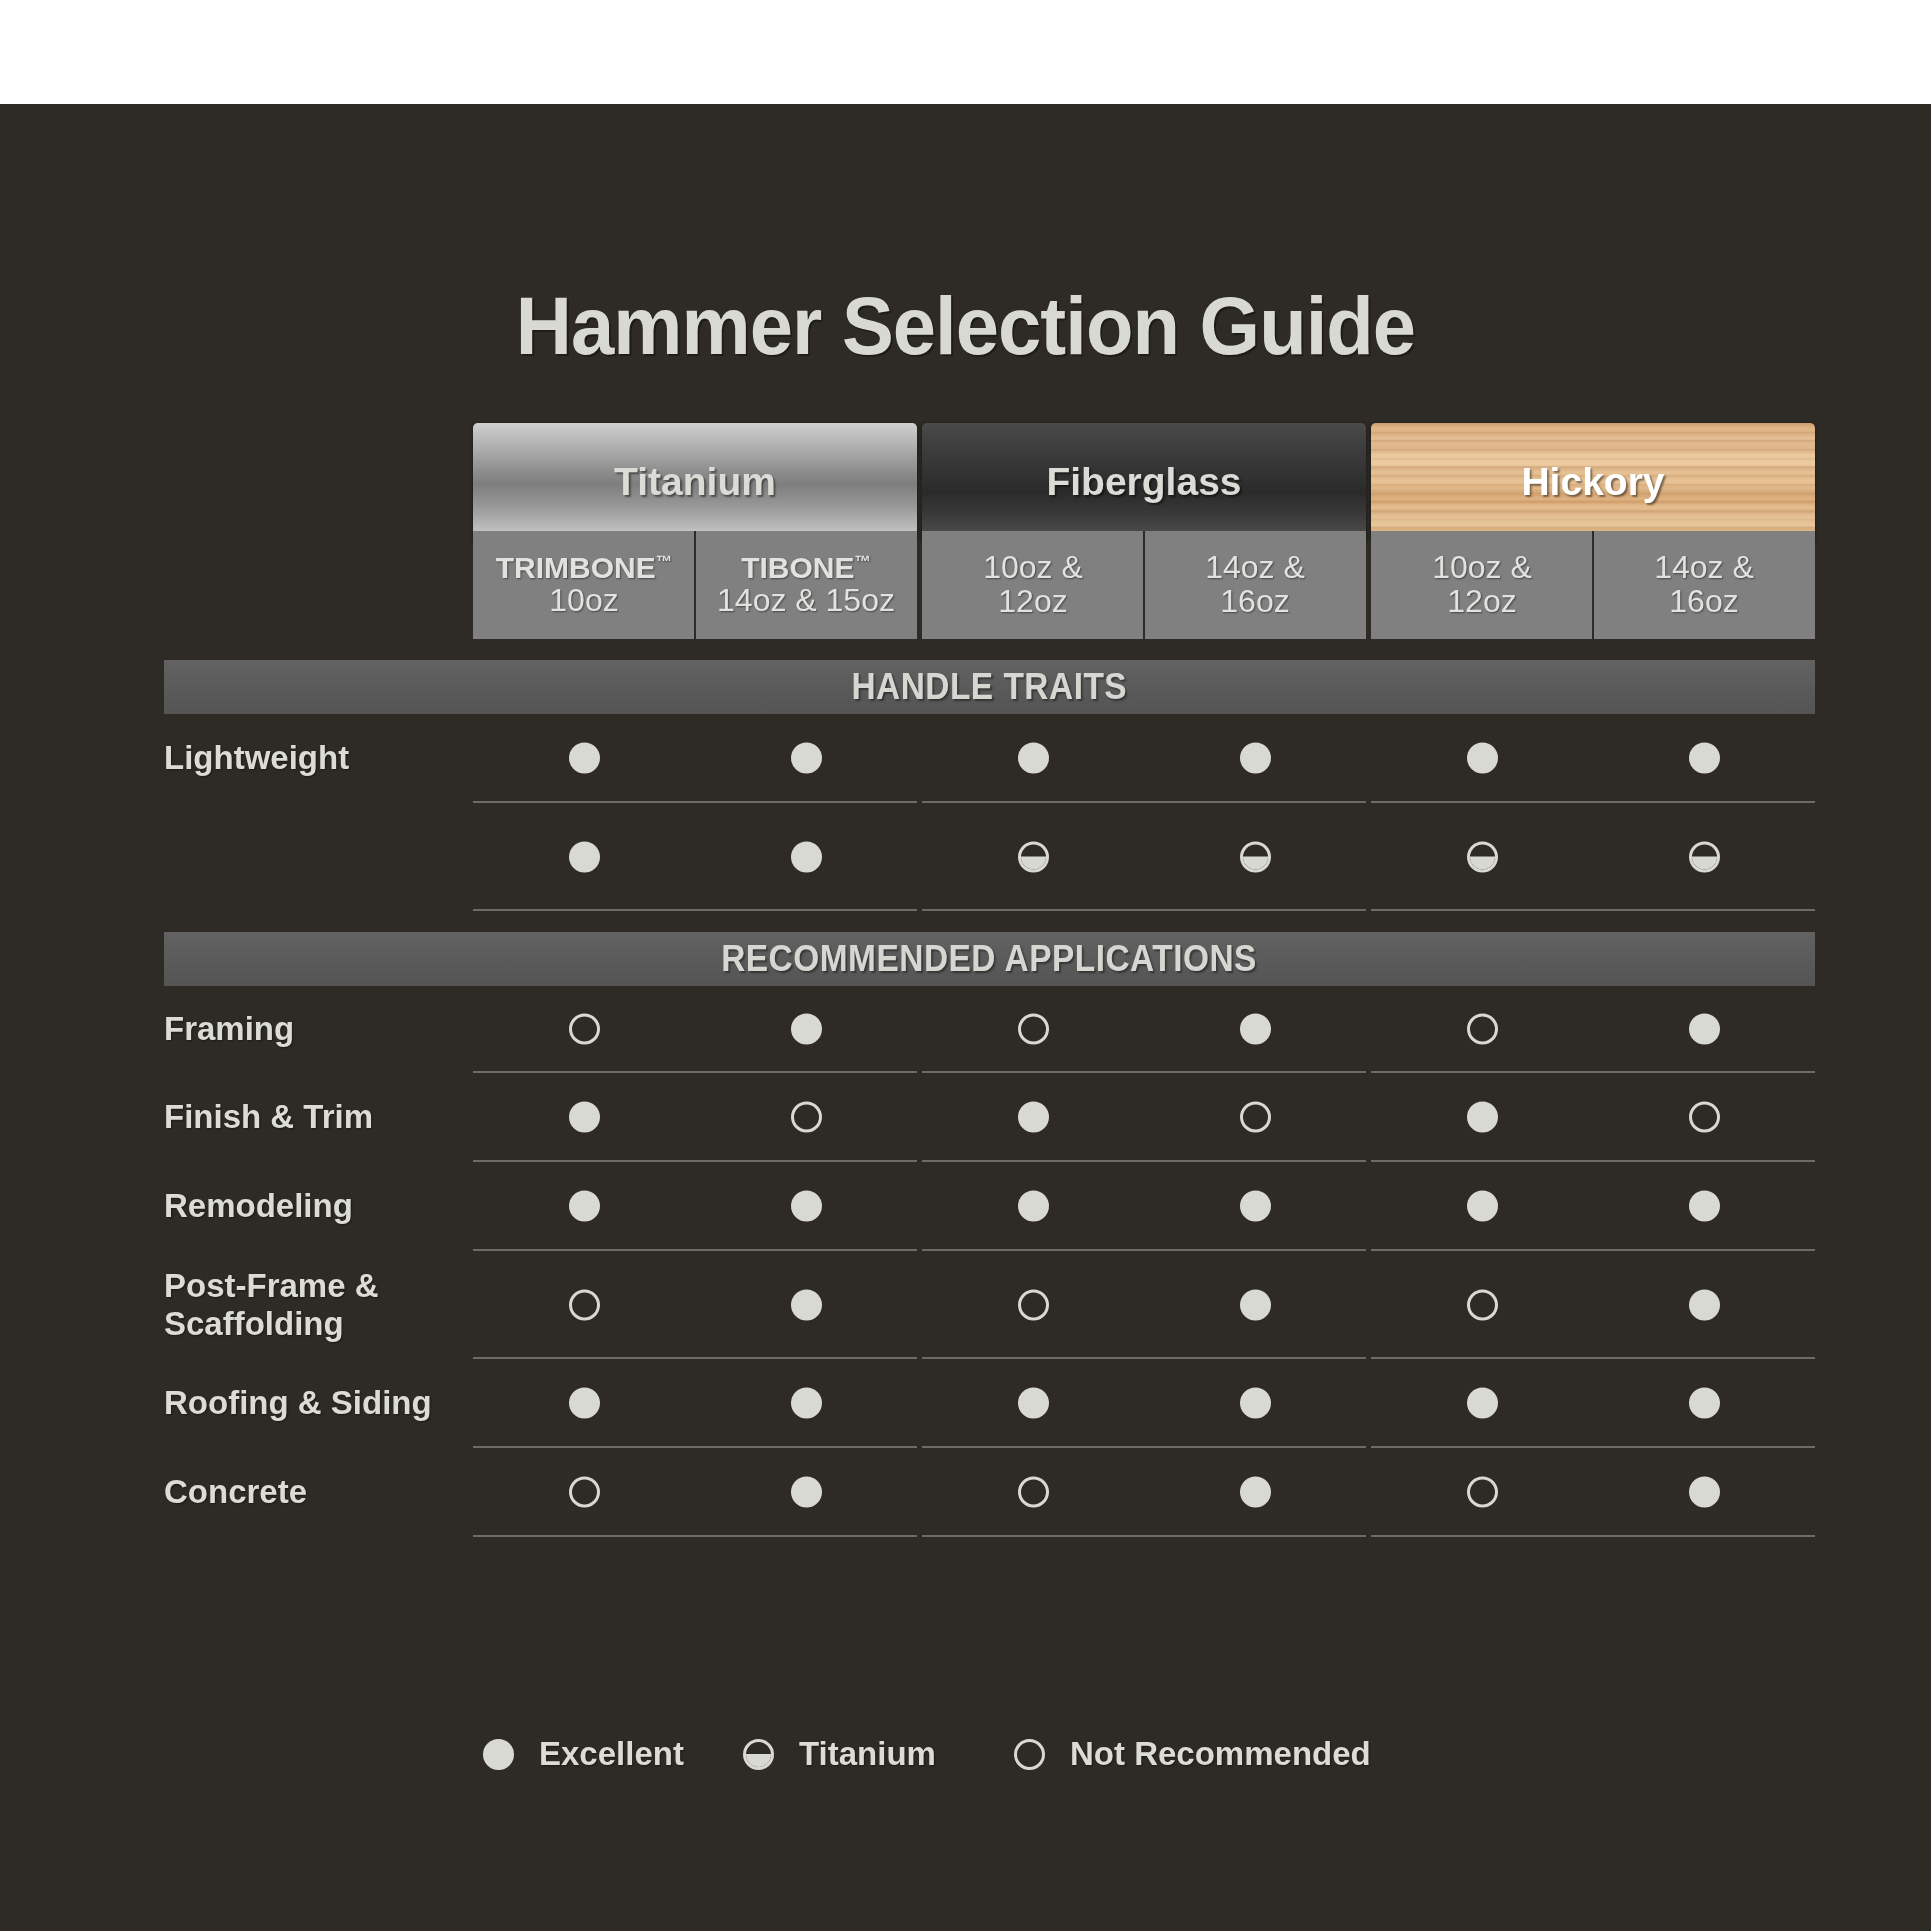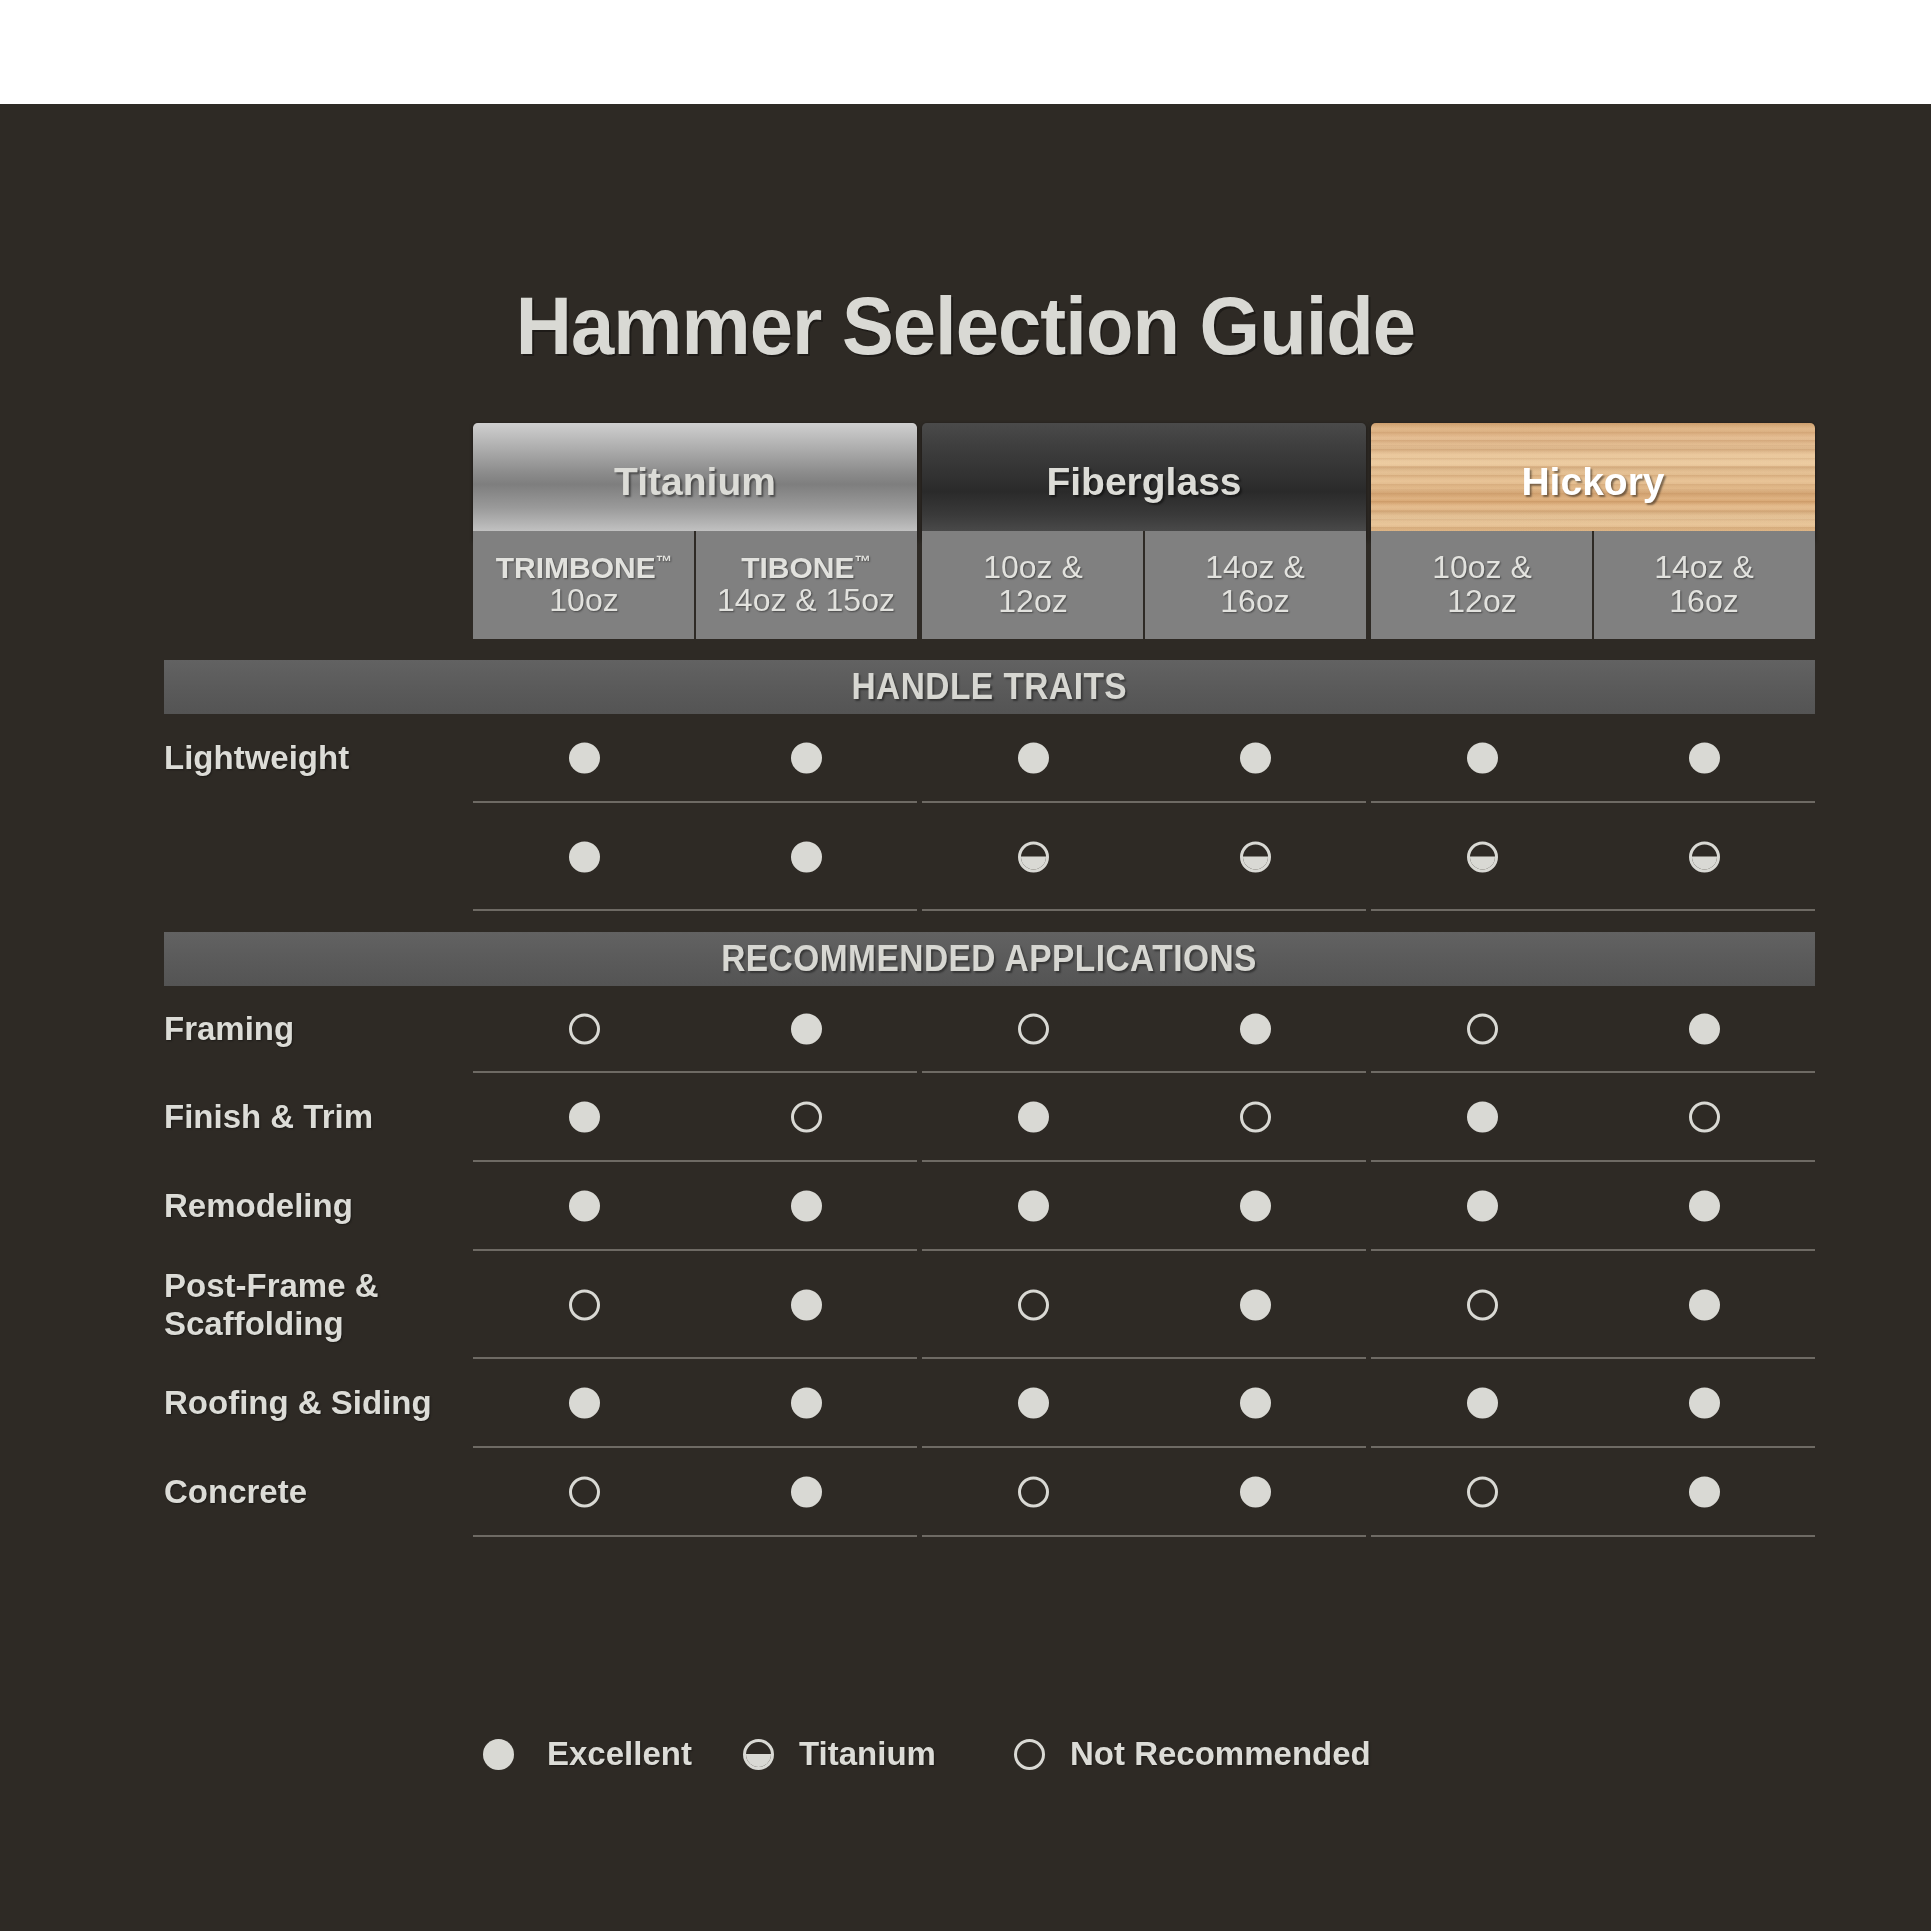--- a/index.html
+++ b/index.html
@@ -474,21 +474,21 @@
               </div>
               <div class="rule" style="left: 309px; width: 444px;"></div>
               <div class="rule" style="left: 758px; width: 444px;"></div>
               <div class="rule" style="left: 1207px; width: 444px;"></div>
             </div>
           </div>
 
       </div>
 
       <div class="legend" id="legend">
-          <div class="litem" style="left: 319px; gap: 8px;">
+          <div class="litem" style="left: 319px;">
             <span class="sym sym-full"></span>
             <span class="ltxt">Excellent</span>
           </div>
           <div class="litem" style="left: 579px;">
             <span class="sym sym-half"></span>
             <span class="ltxt">Titanium</span>
           </div>
           <div class="litem" style="left: 850px;">
             <span class="sym sym-open"></span>
             <span class="ltxt">Not Recommended</span>

